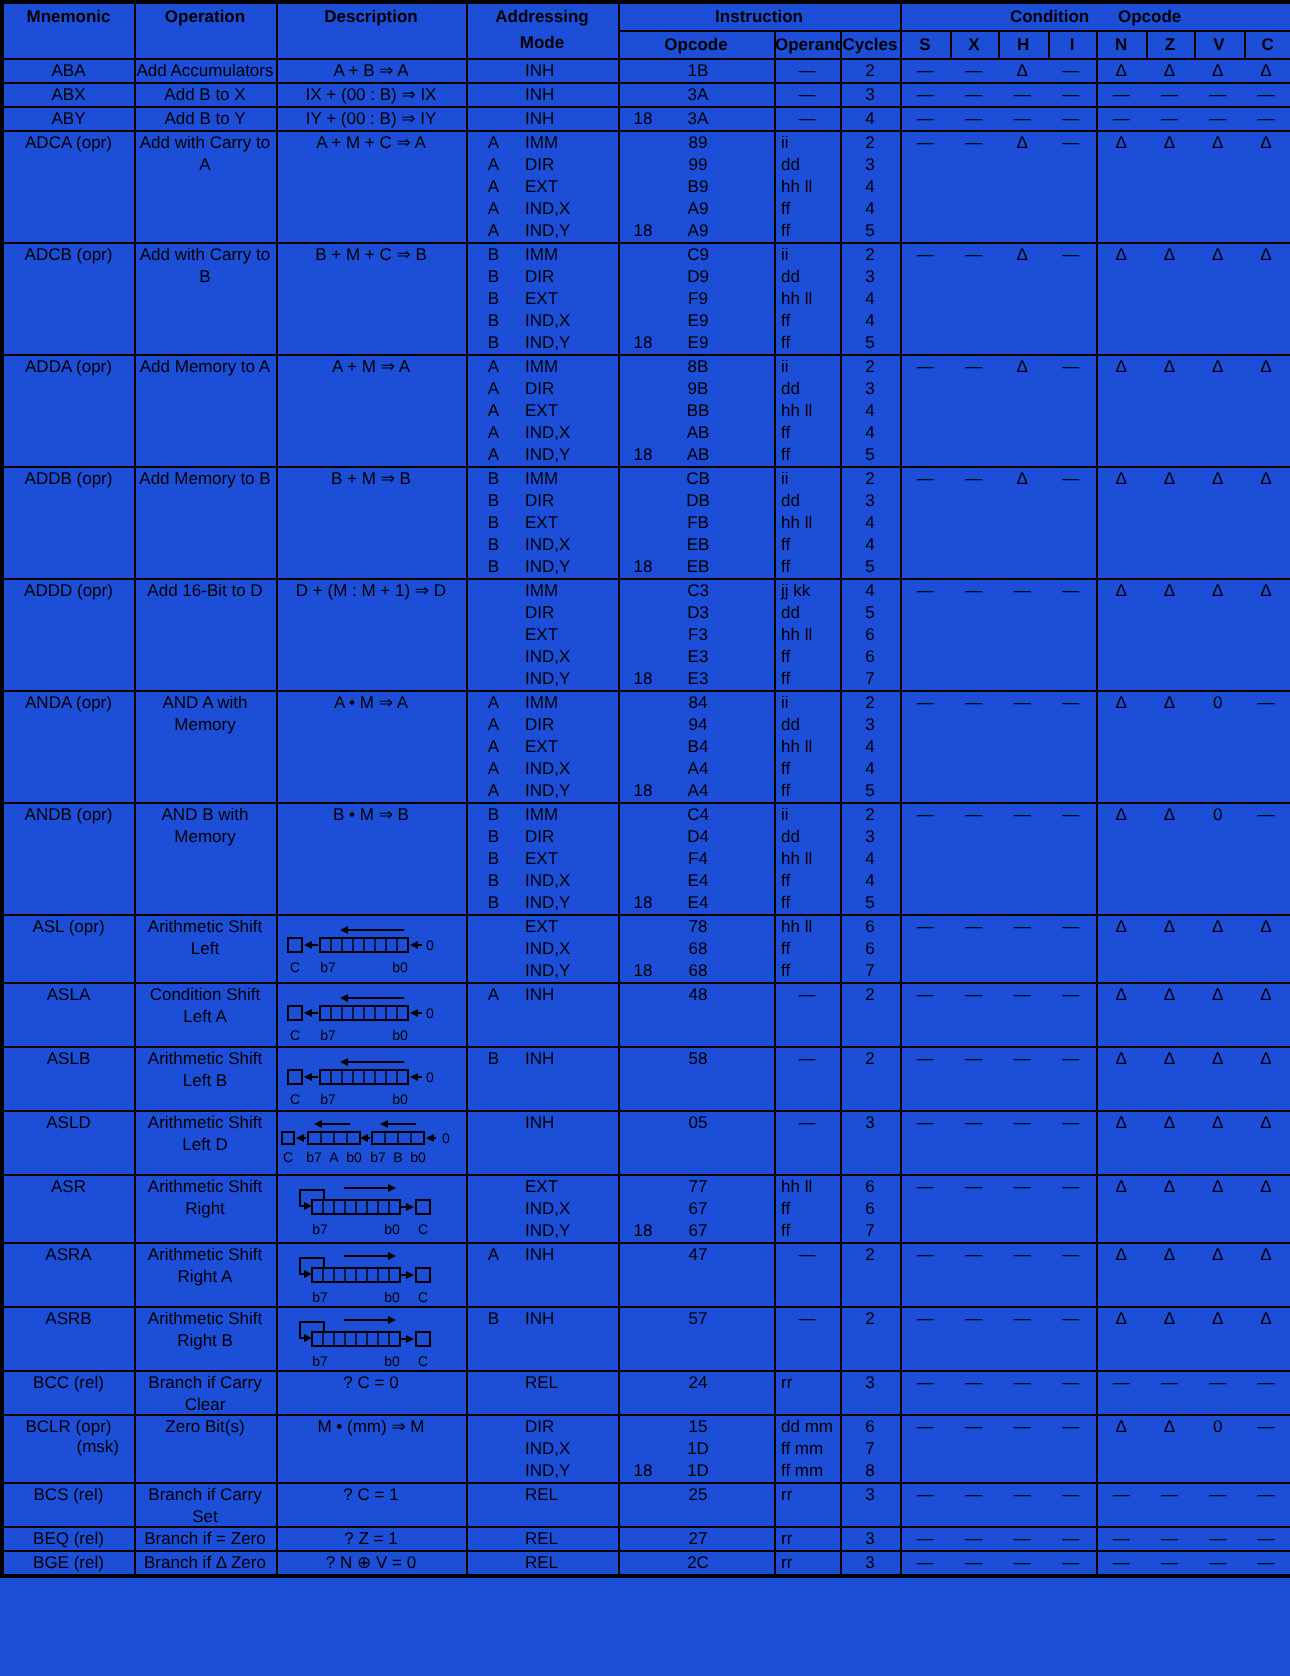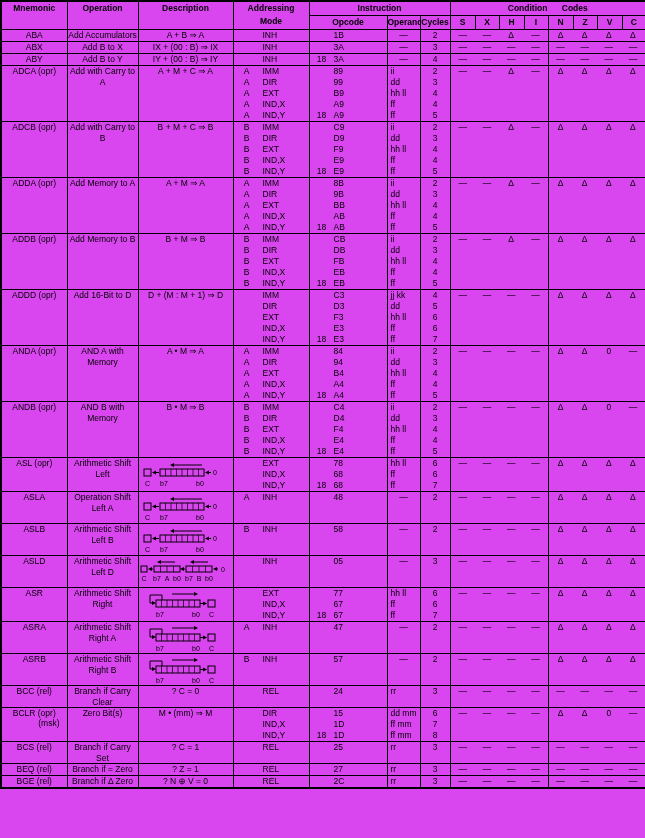--- a/index.html
+++ b/index.html
@@ -1,17 +1,17 @@
 <!DOCTYPE html>
 <html><head>
 <meta charset="utf-8">
 <style>
   html,body { margin:0; padding:0; background:#fff; }
   .sheet {
-    width:645px; height:838px; background:#d946ef; overflow:hidden;
+    width:645px; height:838px; background:#1d4ed8; overflow:hidden;
     font-family:"Liberation Sans", sans-serif; color:#000;
   }
   table.iset {
     border-collapse:collapse; table-layout:fixed; width:645px;
     border:2px solid #000;
   }
   table.iset th, table.iset td {
     border:1px solid #000; padding:0; vertical-align:top;
     font-size:8.5px; text-align:center; overflow:hidden;
   }
@@ -22,21 +22,21 @@
   td.mnem { padding-top:1px; }
   td.mnem .m2 { text-align:right; padding-right:7px; }
   td.oper { padding-top:1px; line-height:10.5px; }
   td.desc { padding-top:1px; }
   td.desc .formula { line-height:11px; }
   .am { display:flex; text-align:right; }
   .am .reg { width:14px; padding-left:2px; flex:none; }
   .am .mode { padding-left:13px; }
   .op { display:flex; }
   .op .pre { width:24px; flex:none; }
-  .op .opv { flex:1; text-align:left; padding-right:22px; }
+  .op .opv { flex:1; text-align:center; padding-right:22px; }
   td.opr .ln { text-align:left; padding-left:3px; }
   td.opr .ln.ctr { text-align:center; padding-left:0; }
   td.cc { padding-top:1px; }
   .ccg { display:flex; line-height:11px; }
   .ccg span { flex:1; text-align:center; }
   .diag { display:block; margin:2px auto 0 auto; }
   .diag text { font-family:"Liberation Sans", sans-serif; font-size:7px; }
 </style>
 </head>
 <body>
@@ -63,21 +63,21 @@
     <thead>
       <tr>
         <th rowspan="2">Mnemonic</th>
         <th rowspan="2">Operation</th>
         <th rowspan="2">Description</th>
         <th rowspan="2">
           <div>Addressing</div>
           <div>Mode</div>
         </th>
         <th colspan="3">Instruction</th>
-        <th colspan="8" class="cc-head">Condition Codes</th>
+        <th colspan="8" class="cc-head">Condition Opcode</th>
       </tr>
       <tr class="sub" id="subhead">
         <th>Opcode</th>
         <th>Operand</th>
         <th>Cycles</th>
       <th>S</th>
           <th>X</th>
           <th>H</th>
           <th>I</th>
           <th>N</th>
@@ -900,21 +900,21 @@
               <span>Δ</span>
               <span>Δ</span>
             </div>
           </td>
         </tr>
         <tr>
           <td class="mnem">
             <div>ASLA</div>
           </td>
           <td class="oper">
-            <div>Operation Shift Left A</div>
+            <div>Condition Shift Left A</div>
           </td>
           <td class="desc">
             <svg width="88" height="29" class="diag">
               <line x1="32" y1="5" x2="60" y2="5" stroke="#000" stroke-width="1"></line>
               <polygon points="28,5 32,3 32,7" fill="#000"></polygon>
               <rect x="2" y="9" width="7" height="7" fill="none" stroke="#000"></rect>
               <line x1="17" y1="12.5" x2="12" y2="12.5" stroke="#000" stroke-width="1"></line>
               <polygon points="10,12.5 14,10.5 14,14.5" fill="#000"></polygon>
               <rect x="18" y="9" width="44" height="7" fill="none" stroke="#000" stroke-width="1"></rect>
               <line x1="23.5" y1="9" x2="23.5" y2="16" stroke="#000" stroke-width="0.7"></line>

